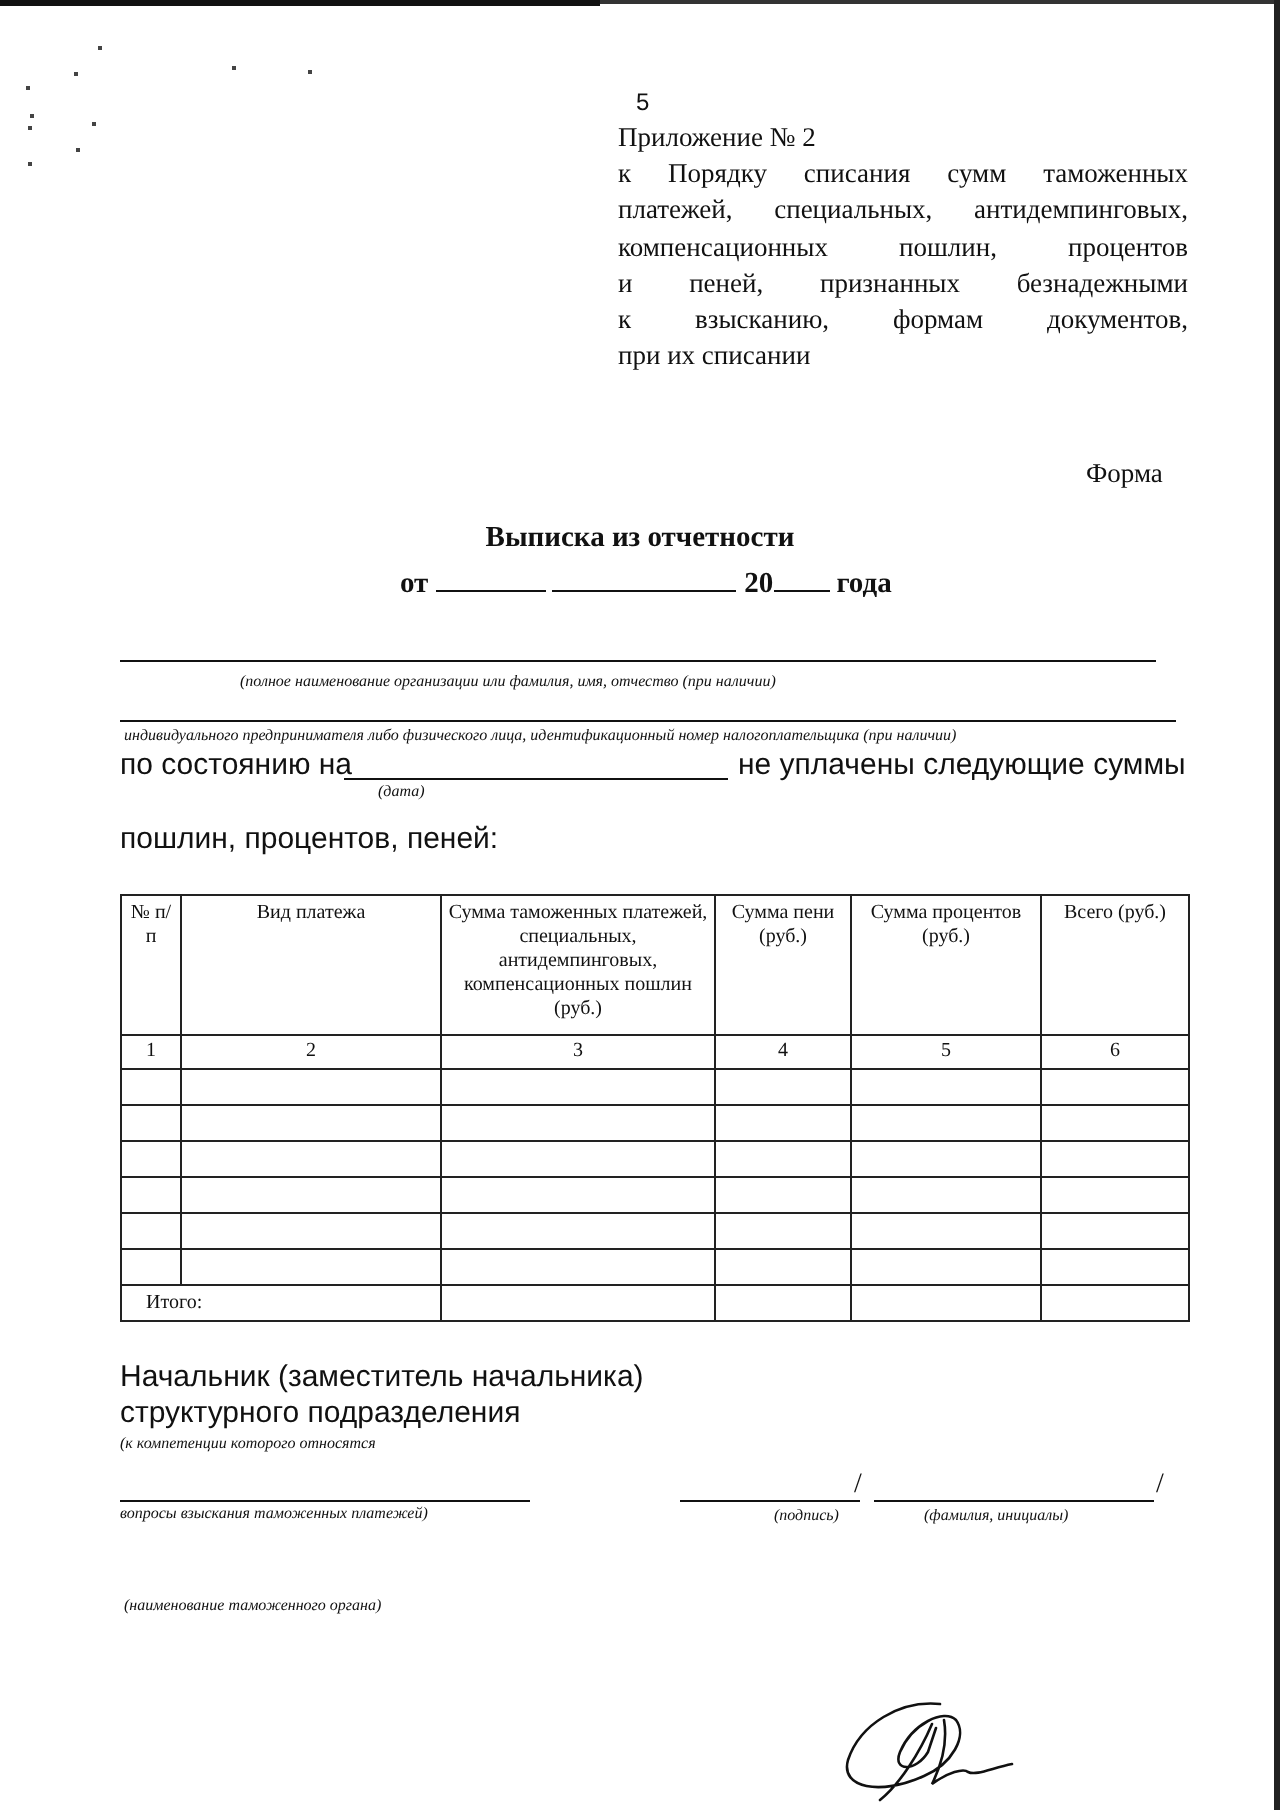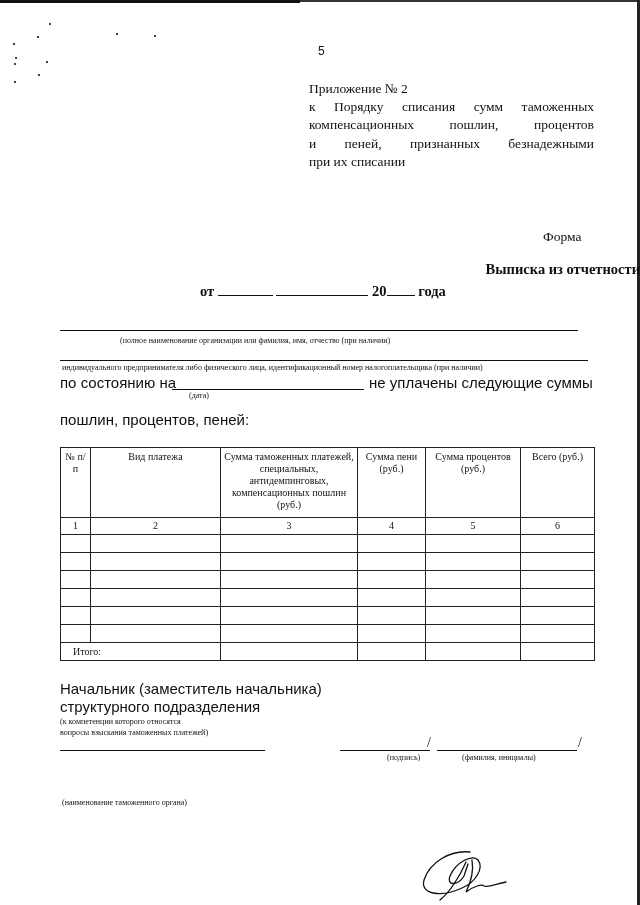--- a/index.html
+++ b/index.html
@@ -7,29 +7,29 @@
     width: 640px; height: 905px; position: relative; overflow: hidden;
     background: #ffffff; color: #111;
     font-family: "Liberation Serif", "DejaVu Serif", serif;
   }
   .topbar { position: absolute; left: 0; top: 0; width: 300px; height: 3px; background: #111; }
   .topbar2 { position: absolute; left: 300px; top: 0; width: 340px; height: 2px; background: #333; }
   .rightedge { position: absolute; right: 0; top: 0; width: 3px; height: 905px; background: #222; }
   .speck { position: absolute; width: 2px; height: 2px; background: #444; }
   .abs { position: absolute; }
   .pagenum { left: 318px; top: 44px; font-size: 12px; font-family: "Liberation Sans", sans-serif; }
-  .appendix { left: 309px; top: 80px; width: 285px; font-size: 13.5px; line-height: 18.2px; }
+  .appendix { left: 309px; top: 60px; width: 285px; font-size: 13.5px; line-height: 18.2px; }
   .appendix .line { display: block; text-align: justify; text-align-last: justify; white-space: nowrap; }
   .appendix .line.last { text-align-last: left; }
   .forma { left: 543px; top: 229px; font-size: 13.5px; font-family: Liberation Serif, serif; }
-  .title { left: 0; width: 640px; text-align: right; top: 261px; font-size: 14.5px; font-weight: bold; }
+  .title { left: 0; width: 640px; text-align: center; top: 261px; font-size: 14.5px; font-weight: bold; }
   .title-line { left: 200px; top: 283px; font-size: 14.5px; font-weight: bold; white-space: nowrap; }
   .blank { display: inline-block; border-bottom: 1px solid #111; height: 12px; vertical-align: baseline; }
   .hline { position: absolute; height: 1px; background: #111; }
-  .caption { font-size: 8px; white-space: nowrap; }
+  .caption { font-size: 8px; white-space: nowrap; font-style: italic; }
   .big { font-family: "Liberation Sans", sans-serif; font-size: 15px; white-space: nowrap; }
   .para { left: 60px; top: 411px; width: 534px; font-family: "Liberation Sans", sans-serif; font-size: 15px; line-height: 18px; }
   .para .j { display: block; text-align: justify; text-align-last: justify; }
   table.grid {
     position: absolute; left: 60px; top: 447px; width: 534px;
     border-collapse: collapse; font-size: 10px; table-layout: fixed;
   }
   table.grid td, table.grid th {
     border: 1px solid #222; padding: 0 2px; vertical-align: top;
     text-align: center; font-weight: normal; line-height: 12px;
@@ -57,22 +57,24 @@
 <div class="speck" style="left:14px;top:63px"></div>
 <div class="speck" style="left:46px;top:61px"></div>
 <div class="speck" style="left:38px;top:74px"></div>
 <div class="speck" style="left:14px;top:81px"></div>
 
 <div class="abs pagenum">5</div>
 
 <div class="abs appendix">
   <span class="line last">Приложение № 2</span>
   <span class="line">к Порядку списания сумм таможенных</span>
+  <span class="line">платежей, специальных, антидемпинговых,</span>
   <span class="line">компенсационных пошлин, процентов</span>
   <span class="line">и пеней, признанных безнадежными</span>
+  <span class="line">к взысканию, формам документов,</span>
   <span class="line last">при их списании</span>
 </div>
 
 <div class="abs forma">Форма</div>
 
 <div class="abs title">Выписка из отчетности</div>
 <div class="abs title-line">
   <span>от</span>
   <span class="blank" style="width:55px"></span>
   <span class="blank" style="width:92px"></span>
@@ -175,21 +177,21 @@
     <td></td>
     <td></td>
     <td></td>
   </tr>
 </tbody>
   </table>
 
 <div class="abs big" style="left:60px;top:680px">Начальник (заместитель начальника)</div>
 <div class="abs big" style="left:60px;top:698px">структурного подразделения</div>
 <div class="abs caption" style="left:60px;top:717px">(к компетенции которого относятся</div>
-<div class="abs caption" style="left:60px;top:728px">вопросы взыскания таможенных платежей)</div>
+<div class="abs caption" style="left:60px;top:752px">вопросы взыскания таможенных платежей)</div>
 
 <div class="hline" style="left:60px;top:750px;width:205px"></div>
 <div class="abs caption" style="left:62px;top:798px">(наименование таможенного органа)</div>
 
 <div class="hline" style="left:340px;top:750px;width:90px"></div>
 <div class="abs" style="left:427px;top:735px;font-size:14px">/</div>
 <div class="hline" style="left:437px;top:750px;width:140px"></div>
 <div class="abs" style="left:578px;top:735px;font-size:14px">/</div>
 <div class="abs caption" style="left:387px;top:753px">(подпись)</div>
 <div class="abs caption" style="left:462px;top:753px">(фамилия, инициалы)</div>

